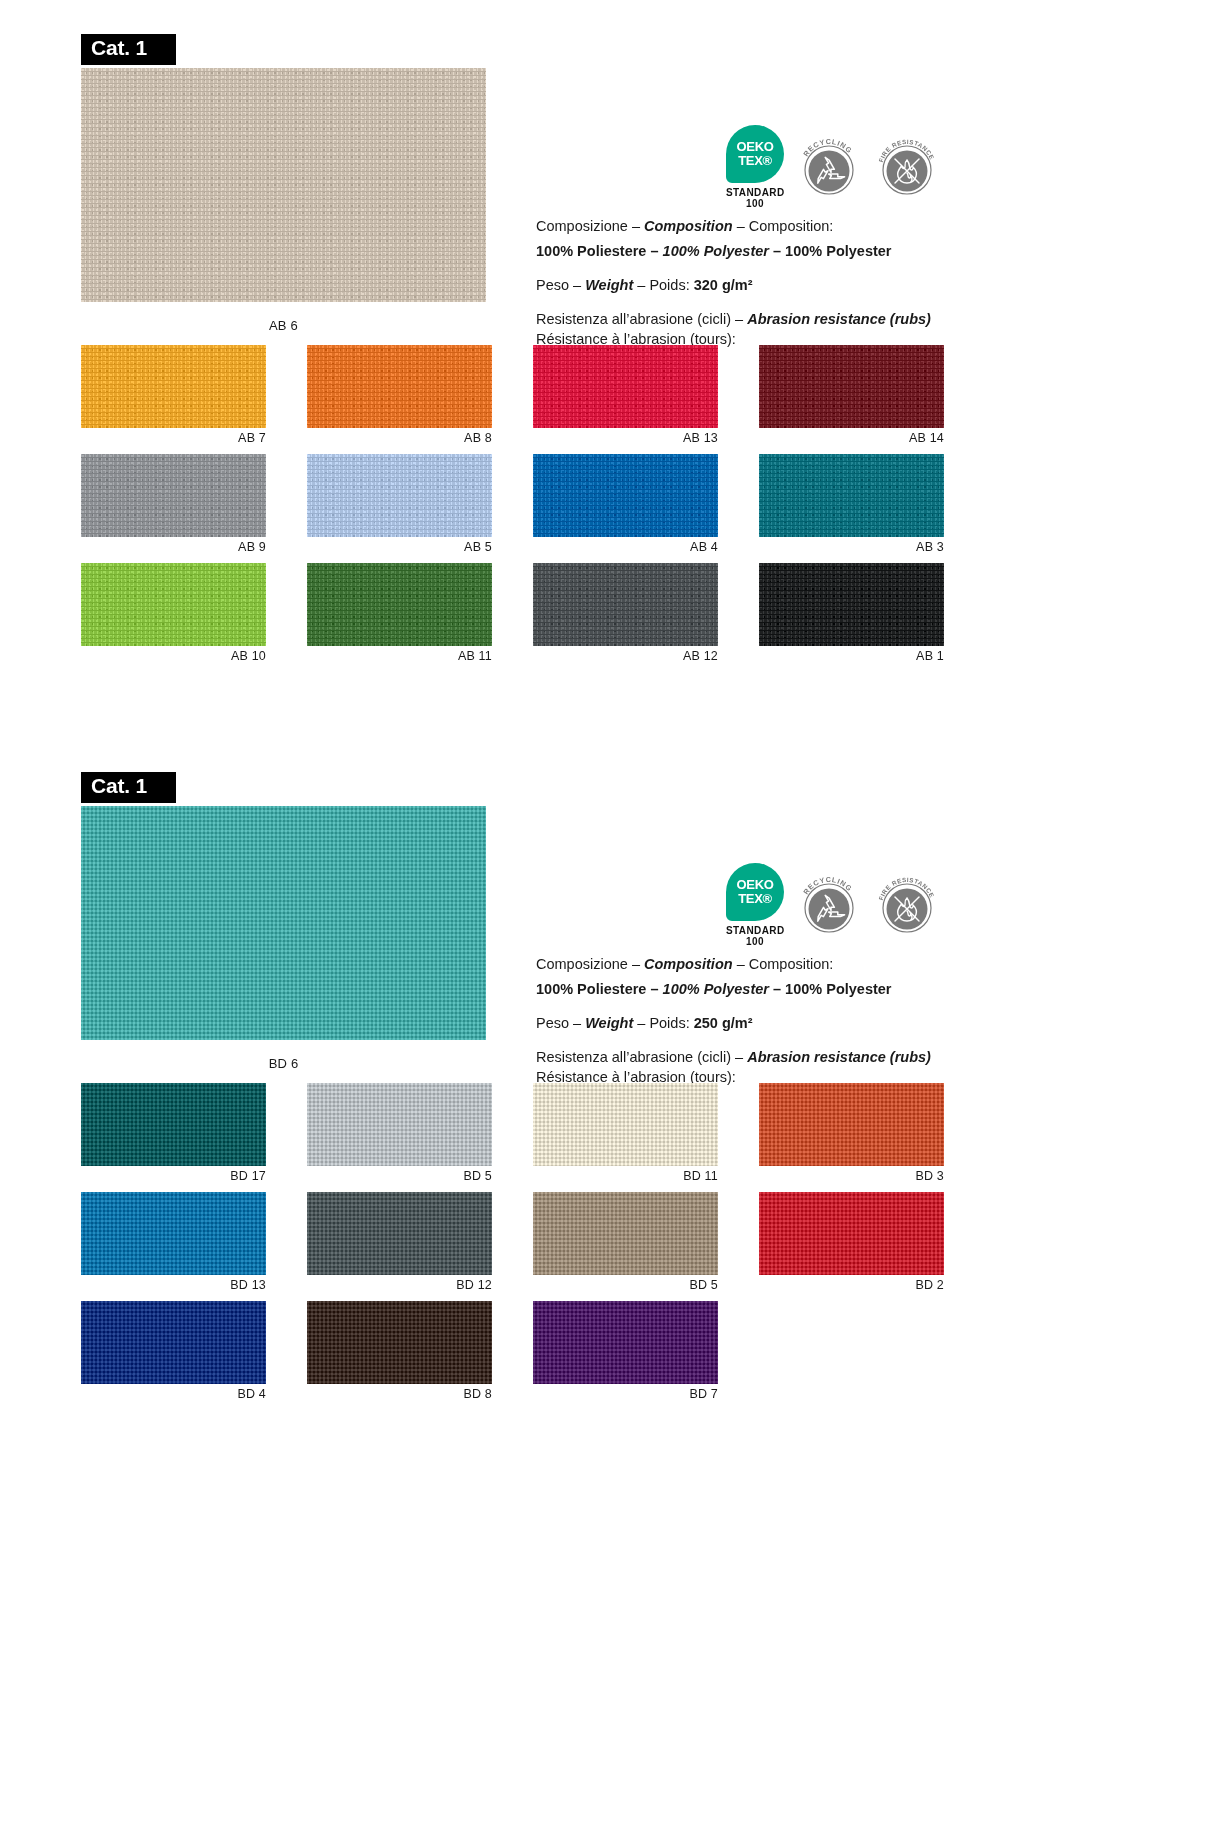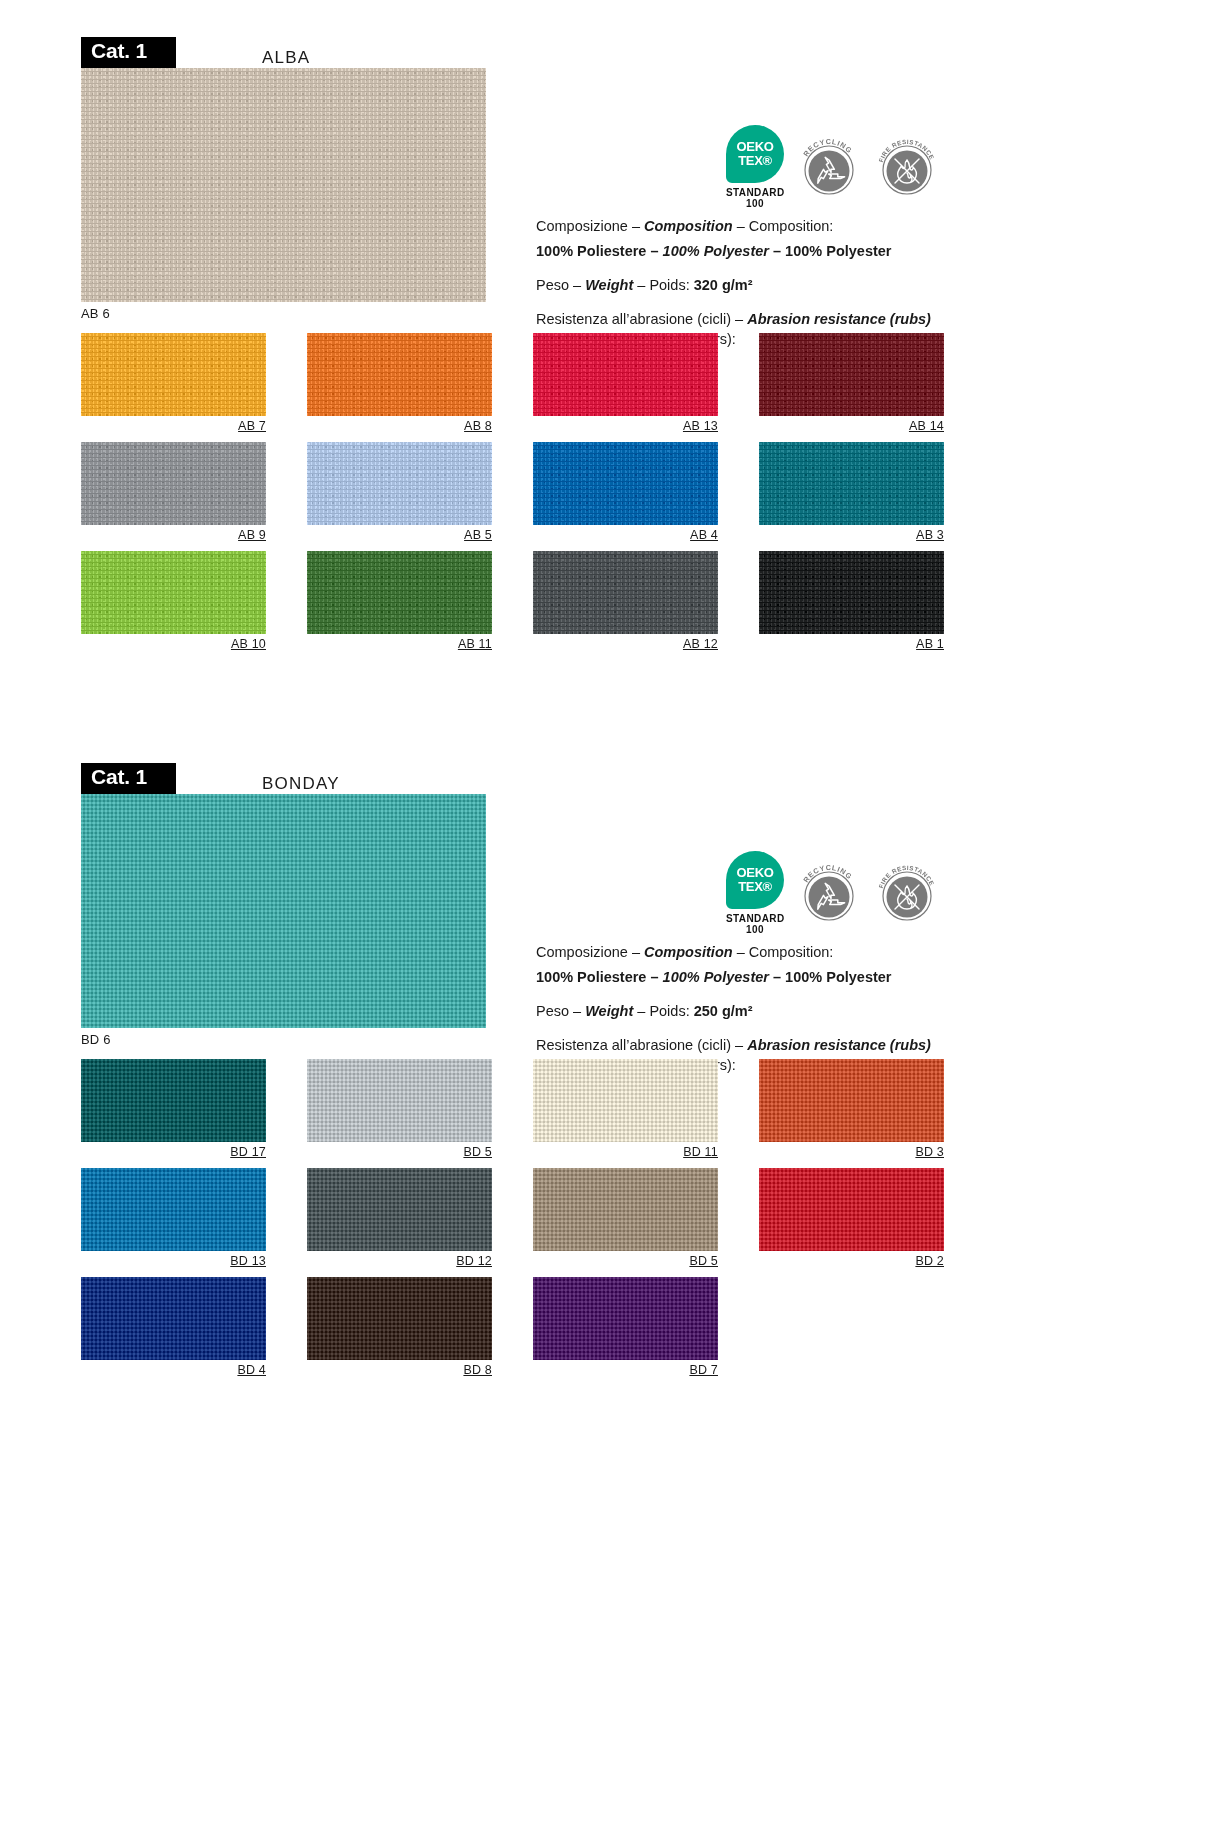--- a/index.html
+++ b/index.html
@@ -13,21 +13,22 @@
   .page { width: 1205px; position: relative; }
 
   .section { position: relative; }
 
   
   .sec-head {
     position: relative;
     height: 34px;
     margin-left: 81px;
     display: flex;
-    align-items: flex-end;
+    align-items: flex-start;
+    flex-direction: column;
   }
   .cat-badge {
     background: #000000;
     color: #ffffff;
     font-size: 21px;
     font-weight: bold;
     letter-spacing: -0.2px;
     padding: 2px 14px 4px 10px;
     line-height: 1.18;
     display: inline-block;
@@ -43,24 +44,24 @@
 
   
   .hero-wrap { position: relative; margin-left: 81px; width: 405px; }
   .hero {
     width: 405px;
     height: 234px;
     position: relative;
     overflow: hidden;
   }
   .hero-code {
-    text-align: left;
+    text-align: center;
     font-size: 13px;
     color: #1a1a1a;
-    padding-top: 4px;
+    padding-top: 16px;
     letter-spacing: 0.2px;
   }
 
   
   .spec {
     position: absolute;
     left: 536px;
     top: 56px;
     width: 430px;
   }
@@ -116,21 +117,20 @@
     height: 83px;
     position: relative;
     overflow: hidden;
   }
   .code {
     text-align: right;
     font-size: 12.5px;
     color: #1a1a1a;
     padding-top: 3px;
     letter-spacing: 0.2px;
-    text-decoration: underline;
   }
 
   
 </style>
 </head>
 <body>
 
 <div class="page">
   <div id="sections-root">
       <div class="section" style="padding-top: 34px;">

